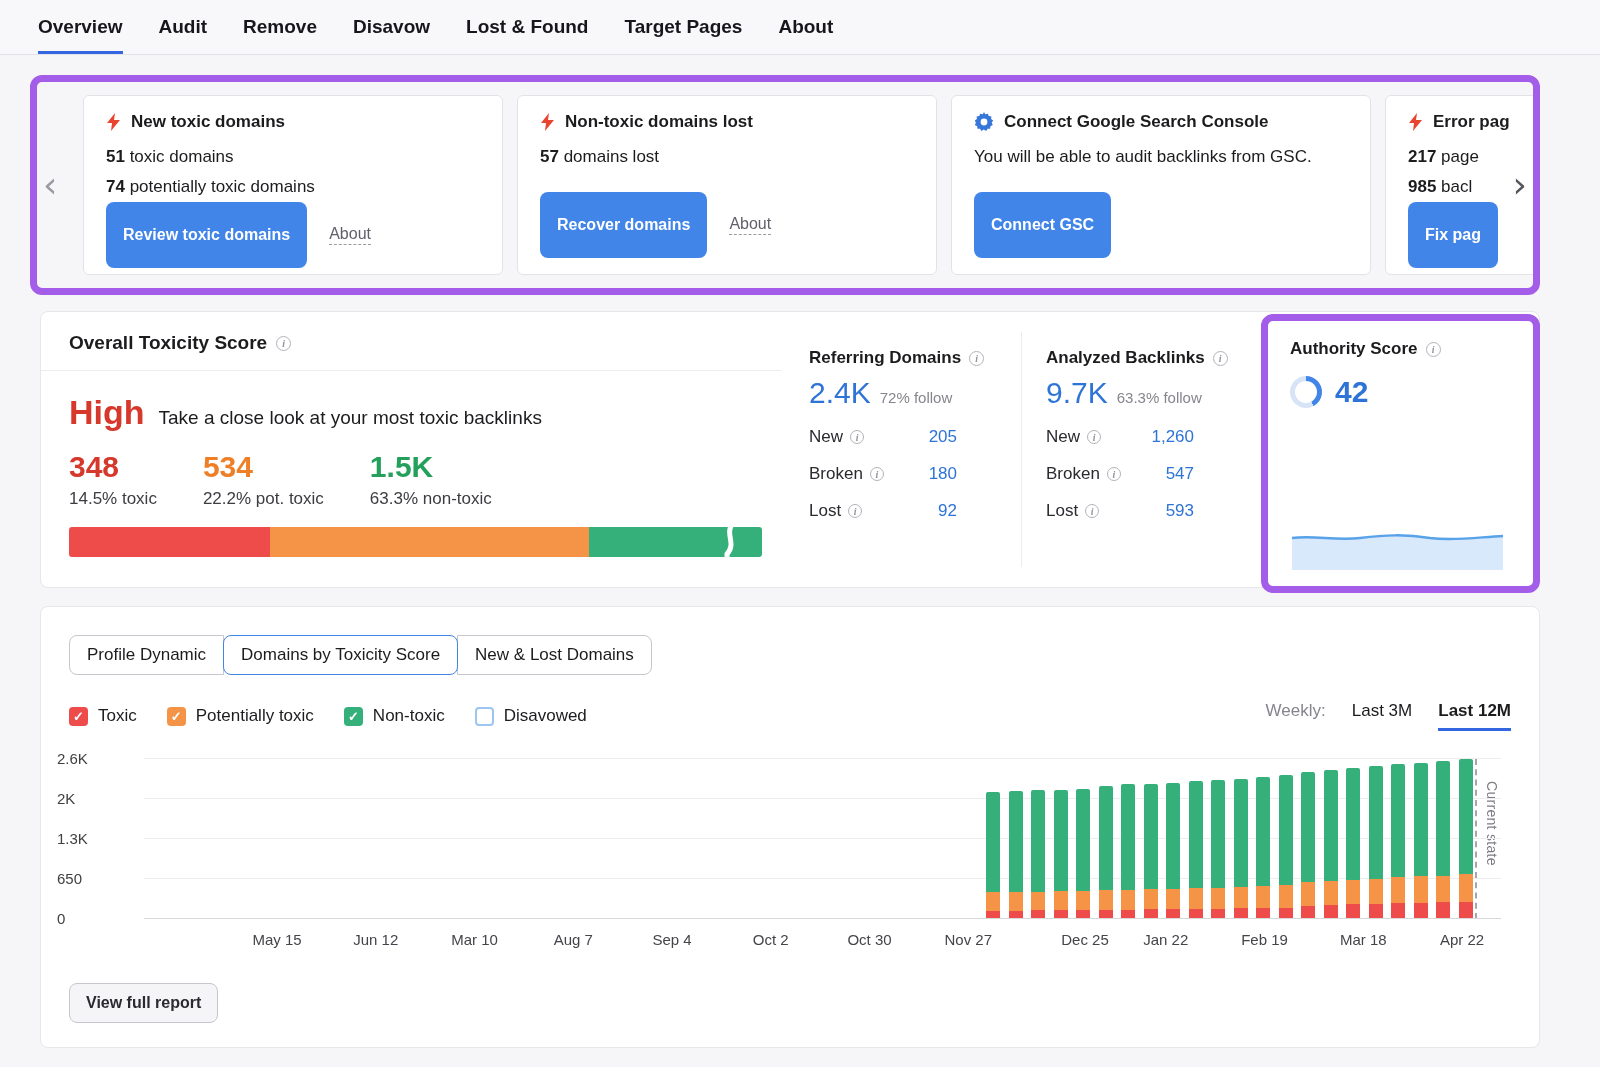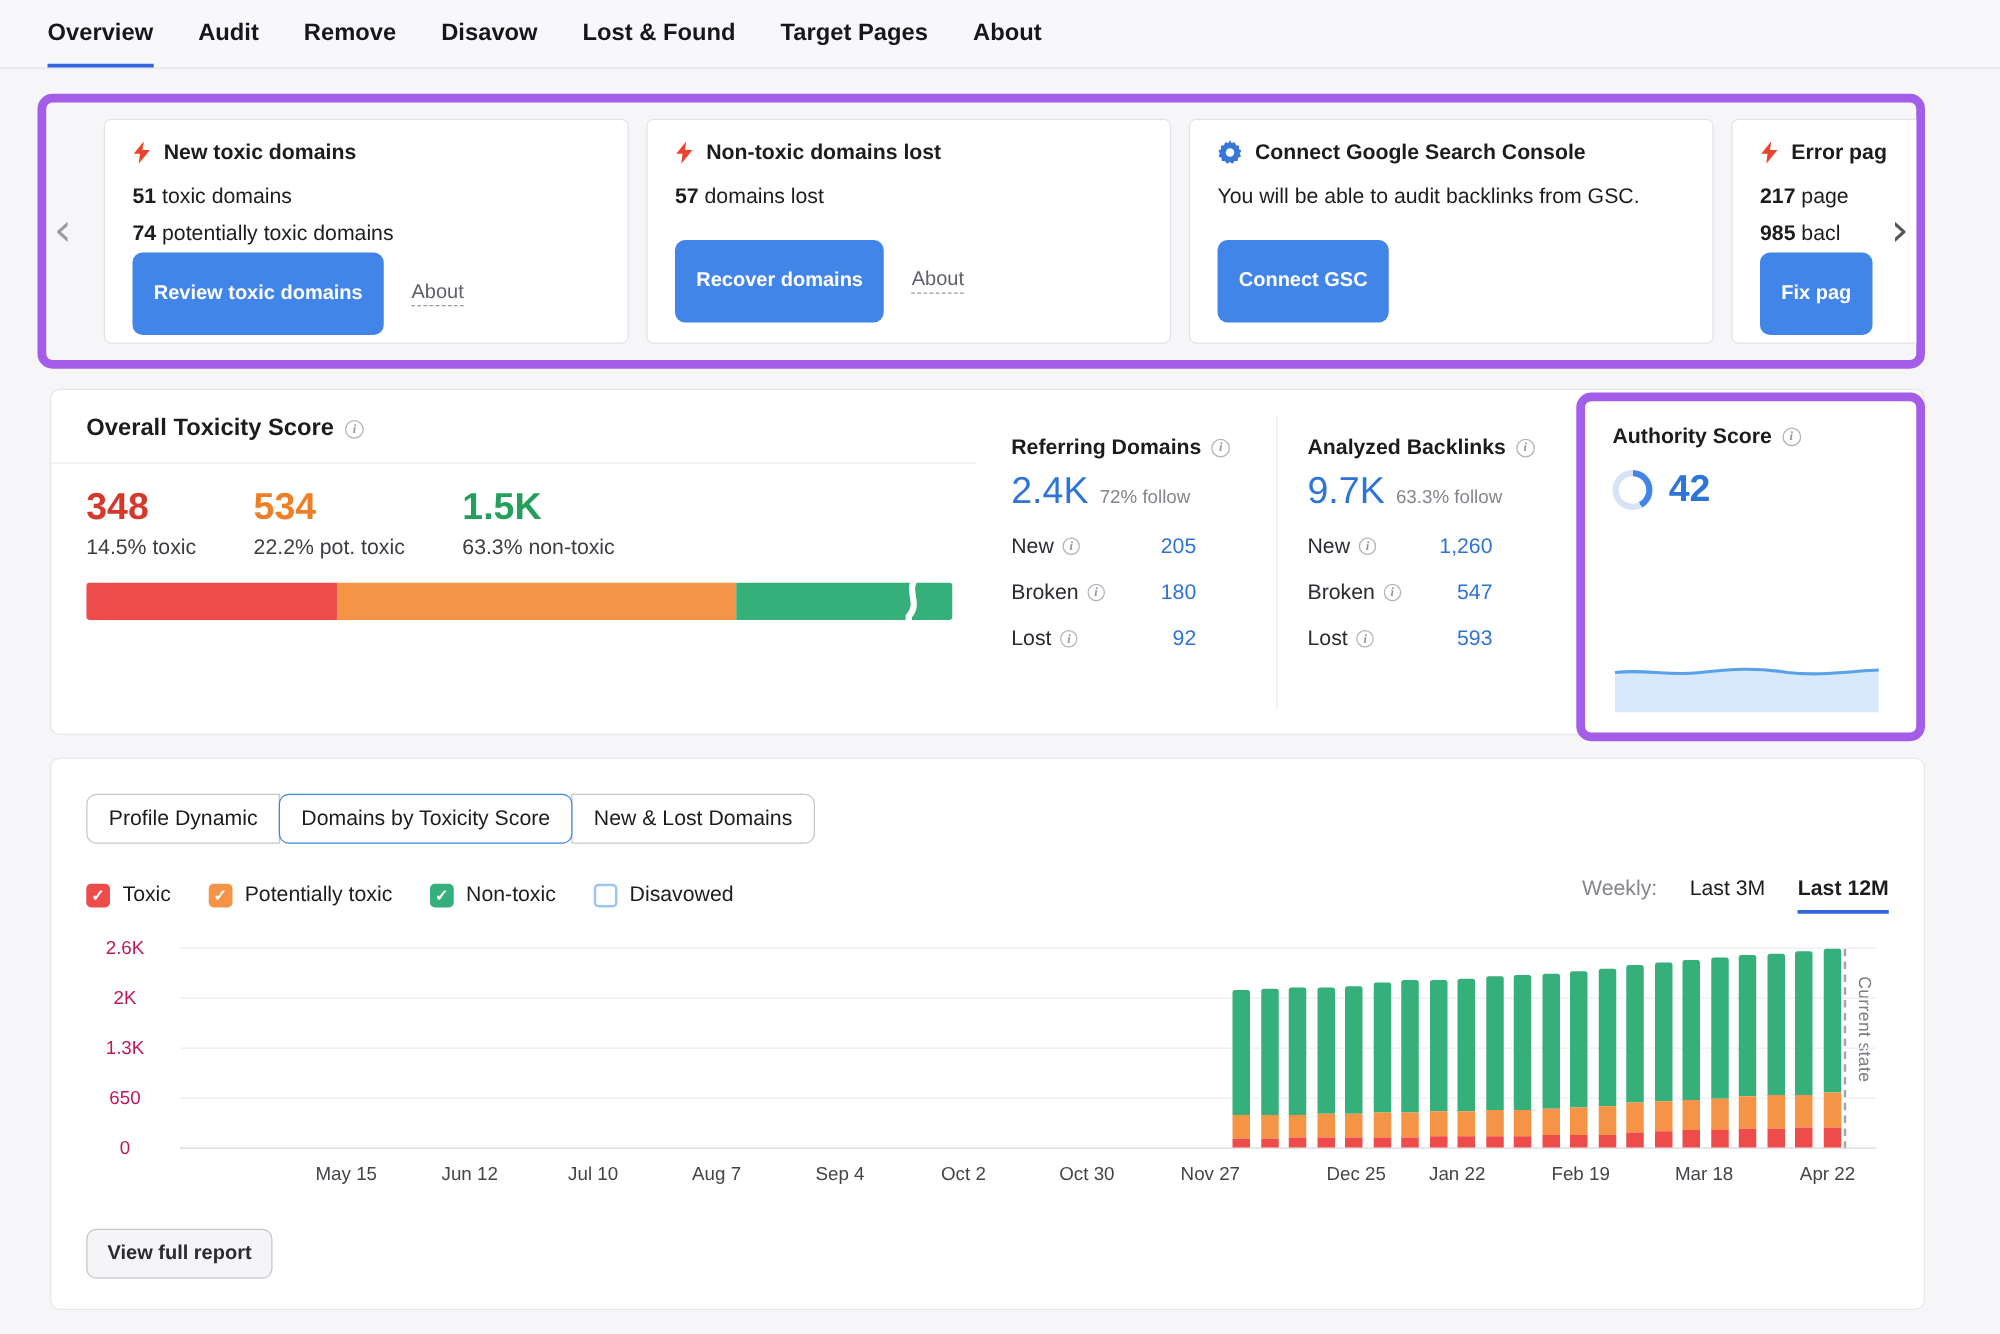--- a/index.html
+++ b/index.html
@@ -126,21 +126,21 @@
     display:flex; align-items:center; justify-content:center; flex:none;
   }
   .legend-label { font-size:17px; }
   .period { margin-left:auto; display:flex; align-items:baseline; gap:26px; }
   .period .plabel { font-size:17px; color:#85858d; }
   .period .popt { font-size:17px; color:#1c1c1f; cursor:pointer; padding-bottom:7px; border-bottom:3px solid transparent; }
   .period .popt.active { font-weight:700; border-bottom-color:#3366e0; }
   
   .chart { position:relative; height:198px; margin-top:28px; }
   .ylabels { position:absolute; left:0; top:0; width:62px; height:160px; }
-  .ylabel { position:absolute; right:0; font-size:15px; color:#be185d; width:62px; text-align:center; }
+  .ylabel { position:absolute; right:12px; font-size:15px; color:#404040; width:62px; text-align:left; }
   .plot { position:absolute; left:75px; right:10px; top:0; height:160px; }
   .gridline { position:absolute; left:0; right:0; height:1px; background:#ededf0; }
   .gridline.base { background:#d8d8dd; }
   .bar { position:absolute; bottom:1px; width:14px; display:flex; flex-direction:column; }
   .bar div:first-child { border-radius:2px 2px 0 0; }
   .xlabels { position:absolute; left:75px; right:10px; top:172px; height:20px; }
   .xlabels span { position:absolute; transform:translateX(-50%); font-size:15px; color:#44444a; white-space:nowrap; }
   .cs-line { position:absolute; left:1331px; top:0; height:160px; border-left:2px dashed #a2a7ad; }
   .cs-label {
     position:absolute; left:1340px; top:22px; writing-mode:vertical-rl;
@@ -229,20 +229,24 @@
 
   <button class="chev right">›</button>
 </div>
 
 <div class="panel main-panel">
 
   <div class="tox-left">
     <div class="tox-header">
       <span>Overall Toxicity Score</span>
       <span class="info">i</span>
+    </div>
+    <div class="tox-high-row">
+      <span class="tox-level">High</span>
+      <span class="tox-advice">Take a close look at your most toxic backlinks</span>
     </div>
     <div class="tox-stats">
       <div class="tox-stat">
         <div class="v v-red">348</div>
         <div class="l">14.5% toxic</div>
       </div>
       <div class="tox-stat">
         <div class="v v-orange">534</div>
         <div class="l">22.2% pot. toxic</div>
       </div>
@@ -485,21 +489,21 @@
         </div>
         <div class="bar" style="left: 1314.5px;">
           <div style="height: 115.385px; background: rgb(53, 176, 122);"></div>
           <div style="height: 27.6923px; background: rgb(245, 148, 71);"></div>
           <div style="height: 16.3077px; background: rgb(238, 75, 75);"></div>
         </div>
       </div>
     <div class="xlabels" id="xlabels">
         <span style="left: 133px;">May 15</span>
         <span style="left: 231.75px;">Jun 12</span>
-        <span style="left: 330.5px;">Jul 10</span>
+        <span style="left: 330.5px;">Mar 10</span>
         <span style="left: 429.25px;">Aug 7</span>
         <span style="left: 528px;">Sep 4</span>
         <span style="left: 626.75px;">Oct 2</span>
         <span style="left: 725.5px;">Oct 30</span>
         <span style="left: 824.25px;">Nov 27</span>
         <span style="left: 941px;">Dec 25</span>
         <span style="left: 1021.75px;">Jan 22</span>
         <span style="left: 1120.5px;">Feb 19</span>
         <span style="left: 1219.25px;">Mar 18</span>
         <span style="left: 1318px;">Apr 22</span>

